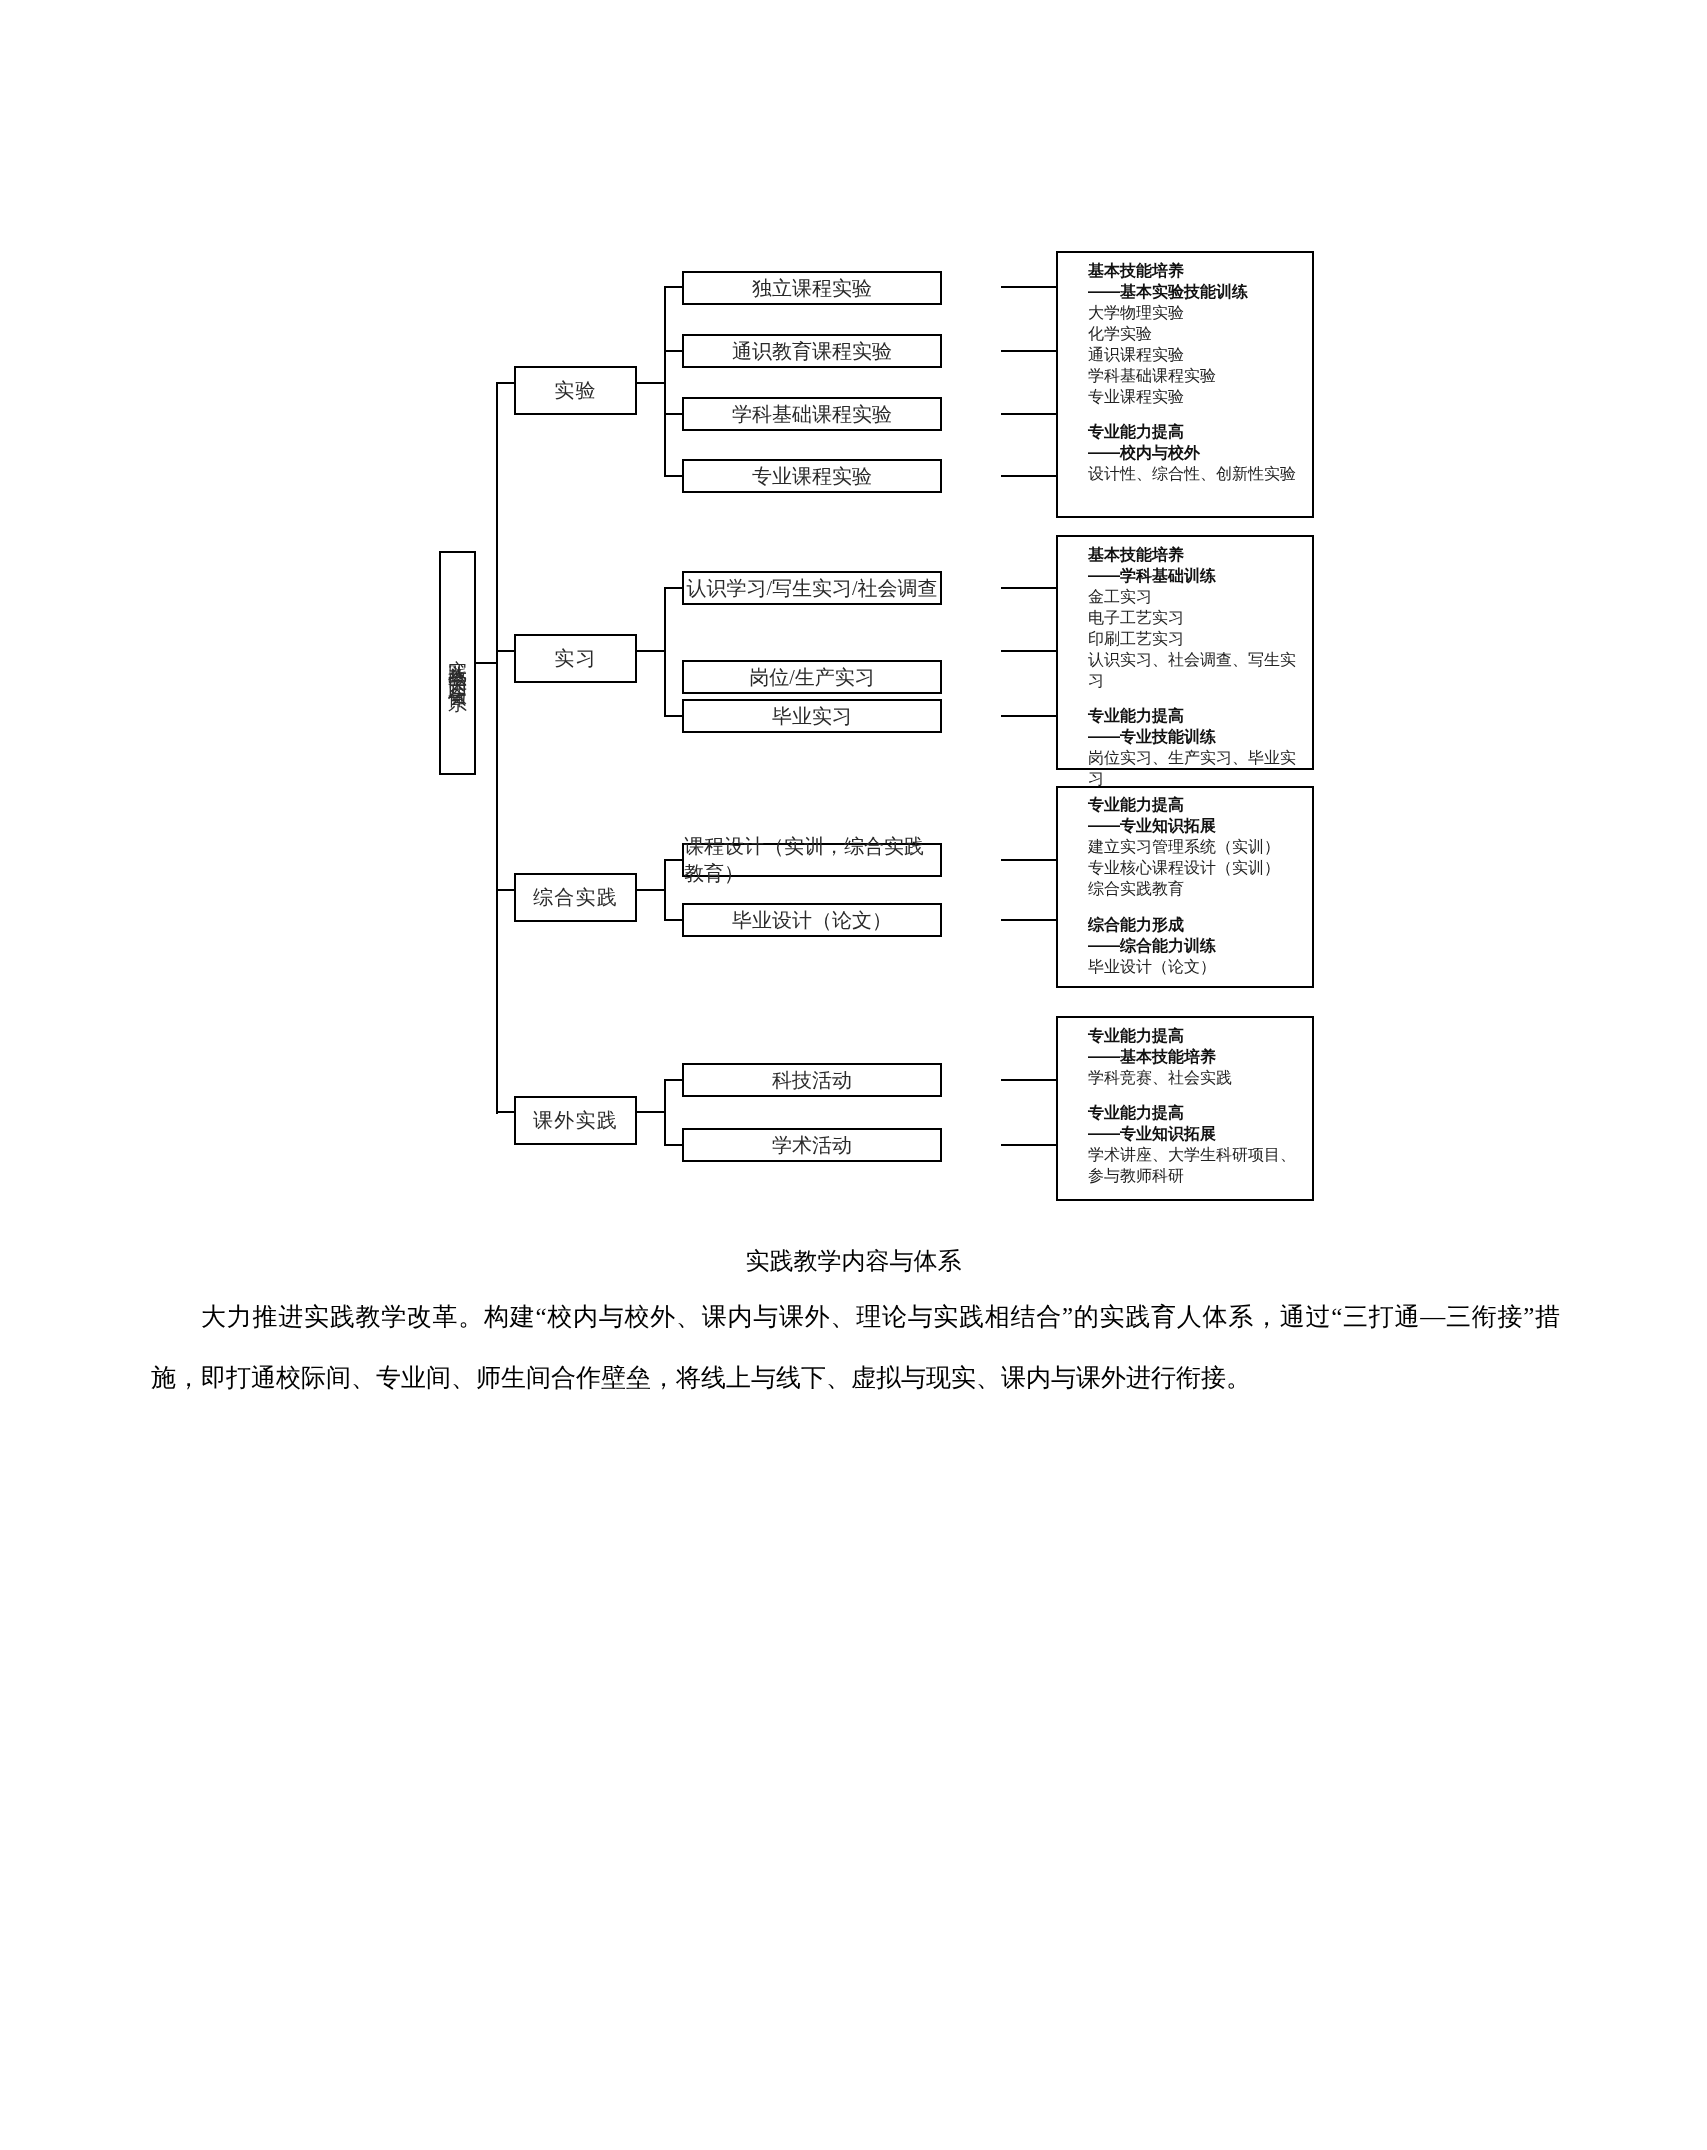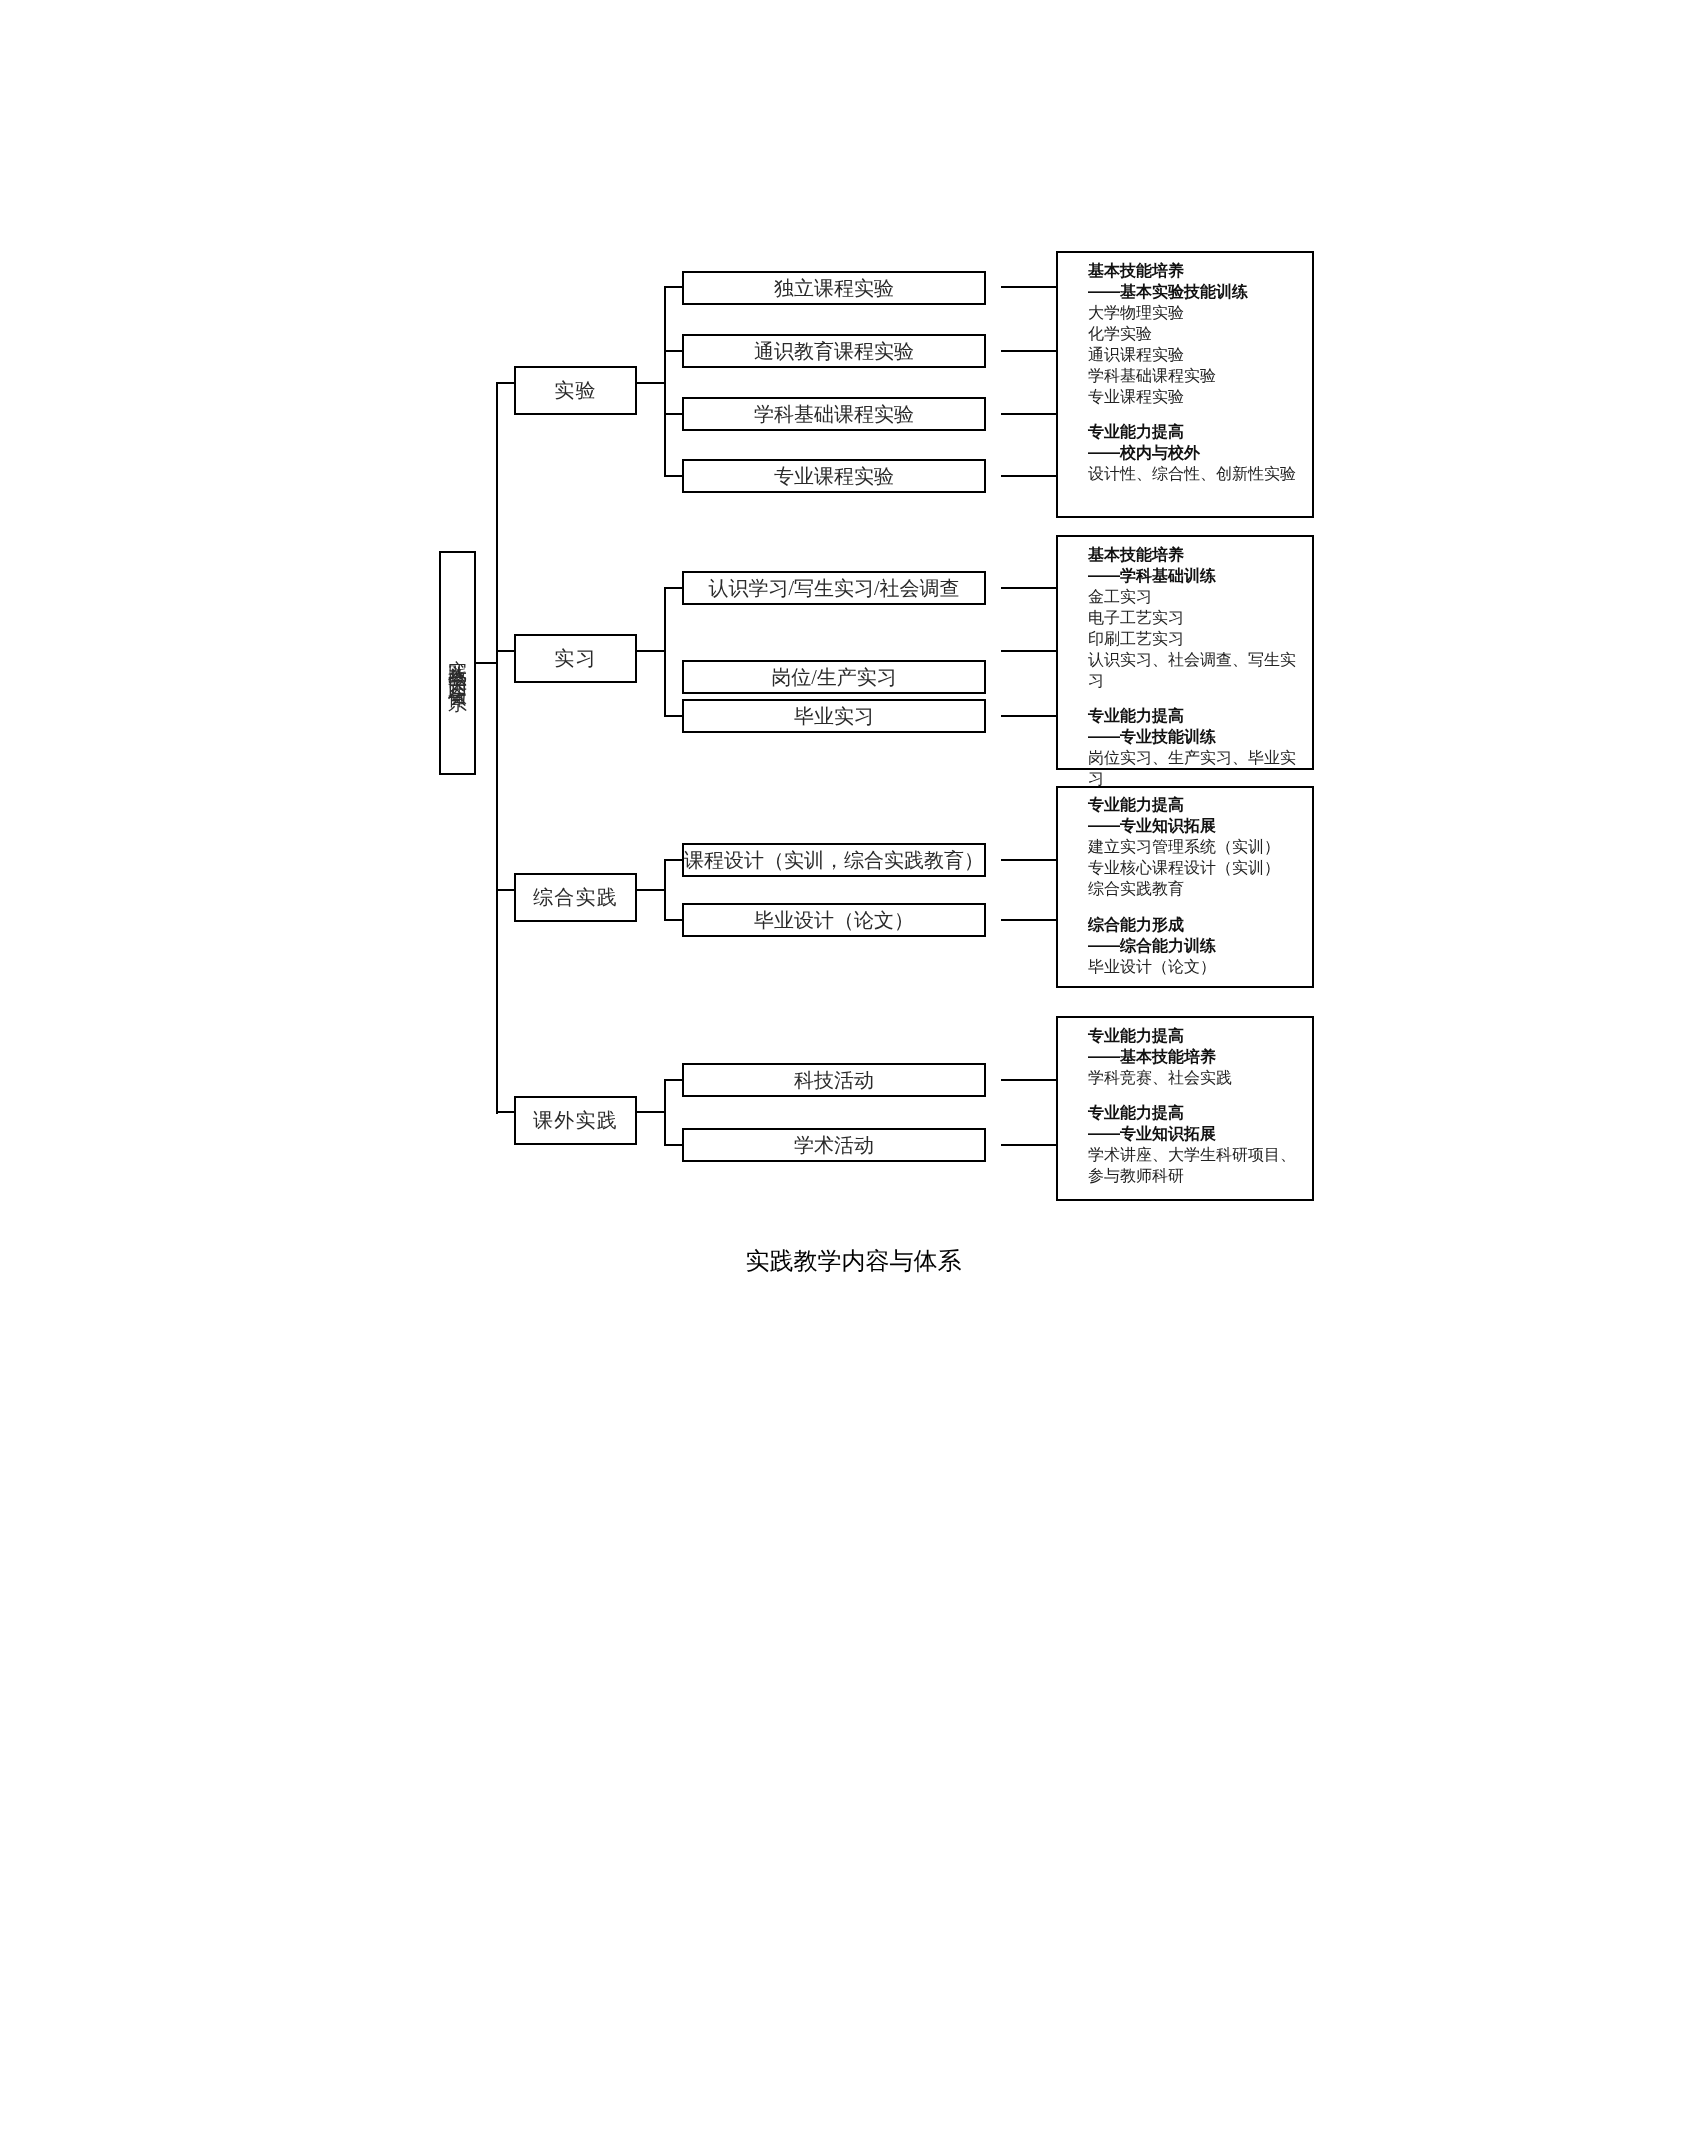--- a/index.html
+++ b/index.html
@@ -2,21 +2,21 @@
 <html style="font-size:6.9px"><head>
 <meta charset="utf-8">
 <style>
   html,body{margin:0;padding:0;background:#fff;}
   .page{position:relative;width:1707px;height:2414px;background:#ffffff;overflow:hidden;
         font-family:"Liberation Serif","DejaVu Serif",serif;color:#000;}
 
   
   .dbox{position:absolute;box-sizing:border-box;border:2.2px solid #000;background:#fff;
         display:flex;align-items:center;justify-content:center;color:#2a2a2a;}
-  .leafbox{left:682px;width:304px;height:34px;font-size:20px;}
+  .leafbox{left:682px;width:260px;height:34px;font-size:20px;}
   .catbox{left:514px;width:123px;height:49px;font-size:20px;letter-spacing:1.3px;}
   .rootbox{left:439px;top:551px;width:37px;height:224px;font-size:19px;
            writing-mode:vertical-rl;text-orientation:upright;letter-spacing:4.3px;}
 
   
   .hline,.vline{position:absolute;background:#000;}
   .hline{height:1.7px;}
   .vline{width:1.7px;}
 
   
@@ -139,16 +139,17 @@
   <div class="hline" style="left:1001px;top:650px;width:55px"></div>
   <div class="hline" style="left:1001px;top:715px;width:55px"></div>
   <div class="hline" style="left:1001px;top:859px;width:55px"></div>
   <div class="hline" style="left:1001px;top:919px;width:55px"></div>
   <div class="hline" style="left:1001px;top:1079px;width:55px"></div>
   <div class="hline" style="left:1001px;top:1144px;width:55px"></div>
 
   <div class="caption">实践教学内容与体系</div>
 
   <div class="bodytext">
+    <p>大力推进实践教学改革。构建“校内与校外、课内与课外、理论与实践相结合”的实践育人体系，通过“三打通—三衔接”措施，即打通校际间、专业间、师生间合作壁垒，将线上与线下、虚拟与现实、课内与课外进行衔接。</p>
   </div>
 
 </div>
 
 
 </body></html>

